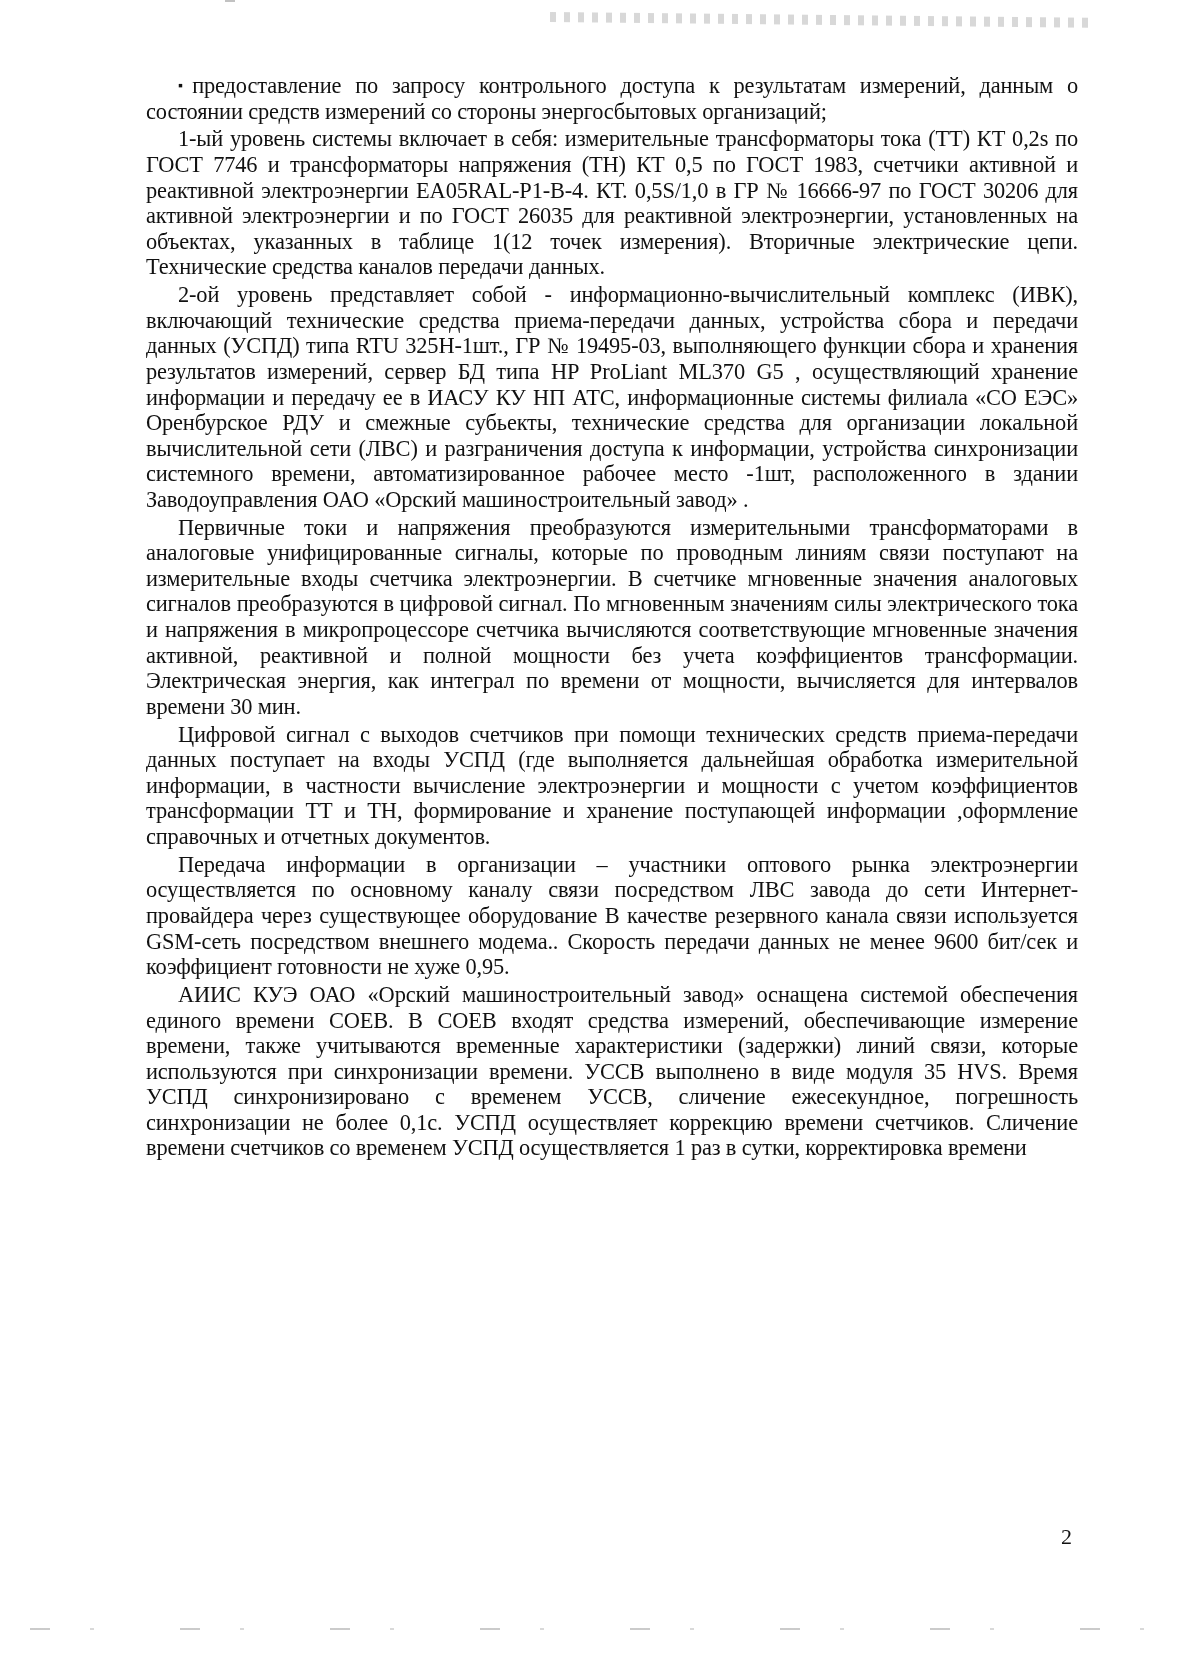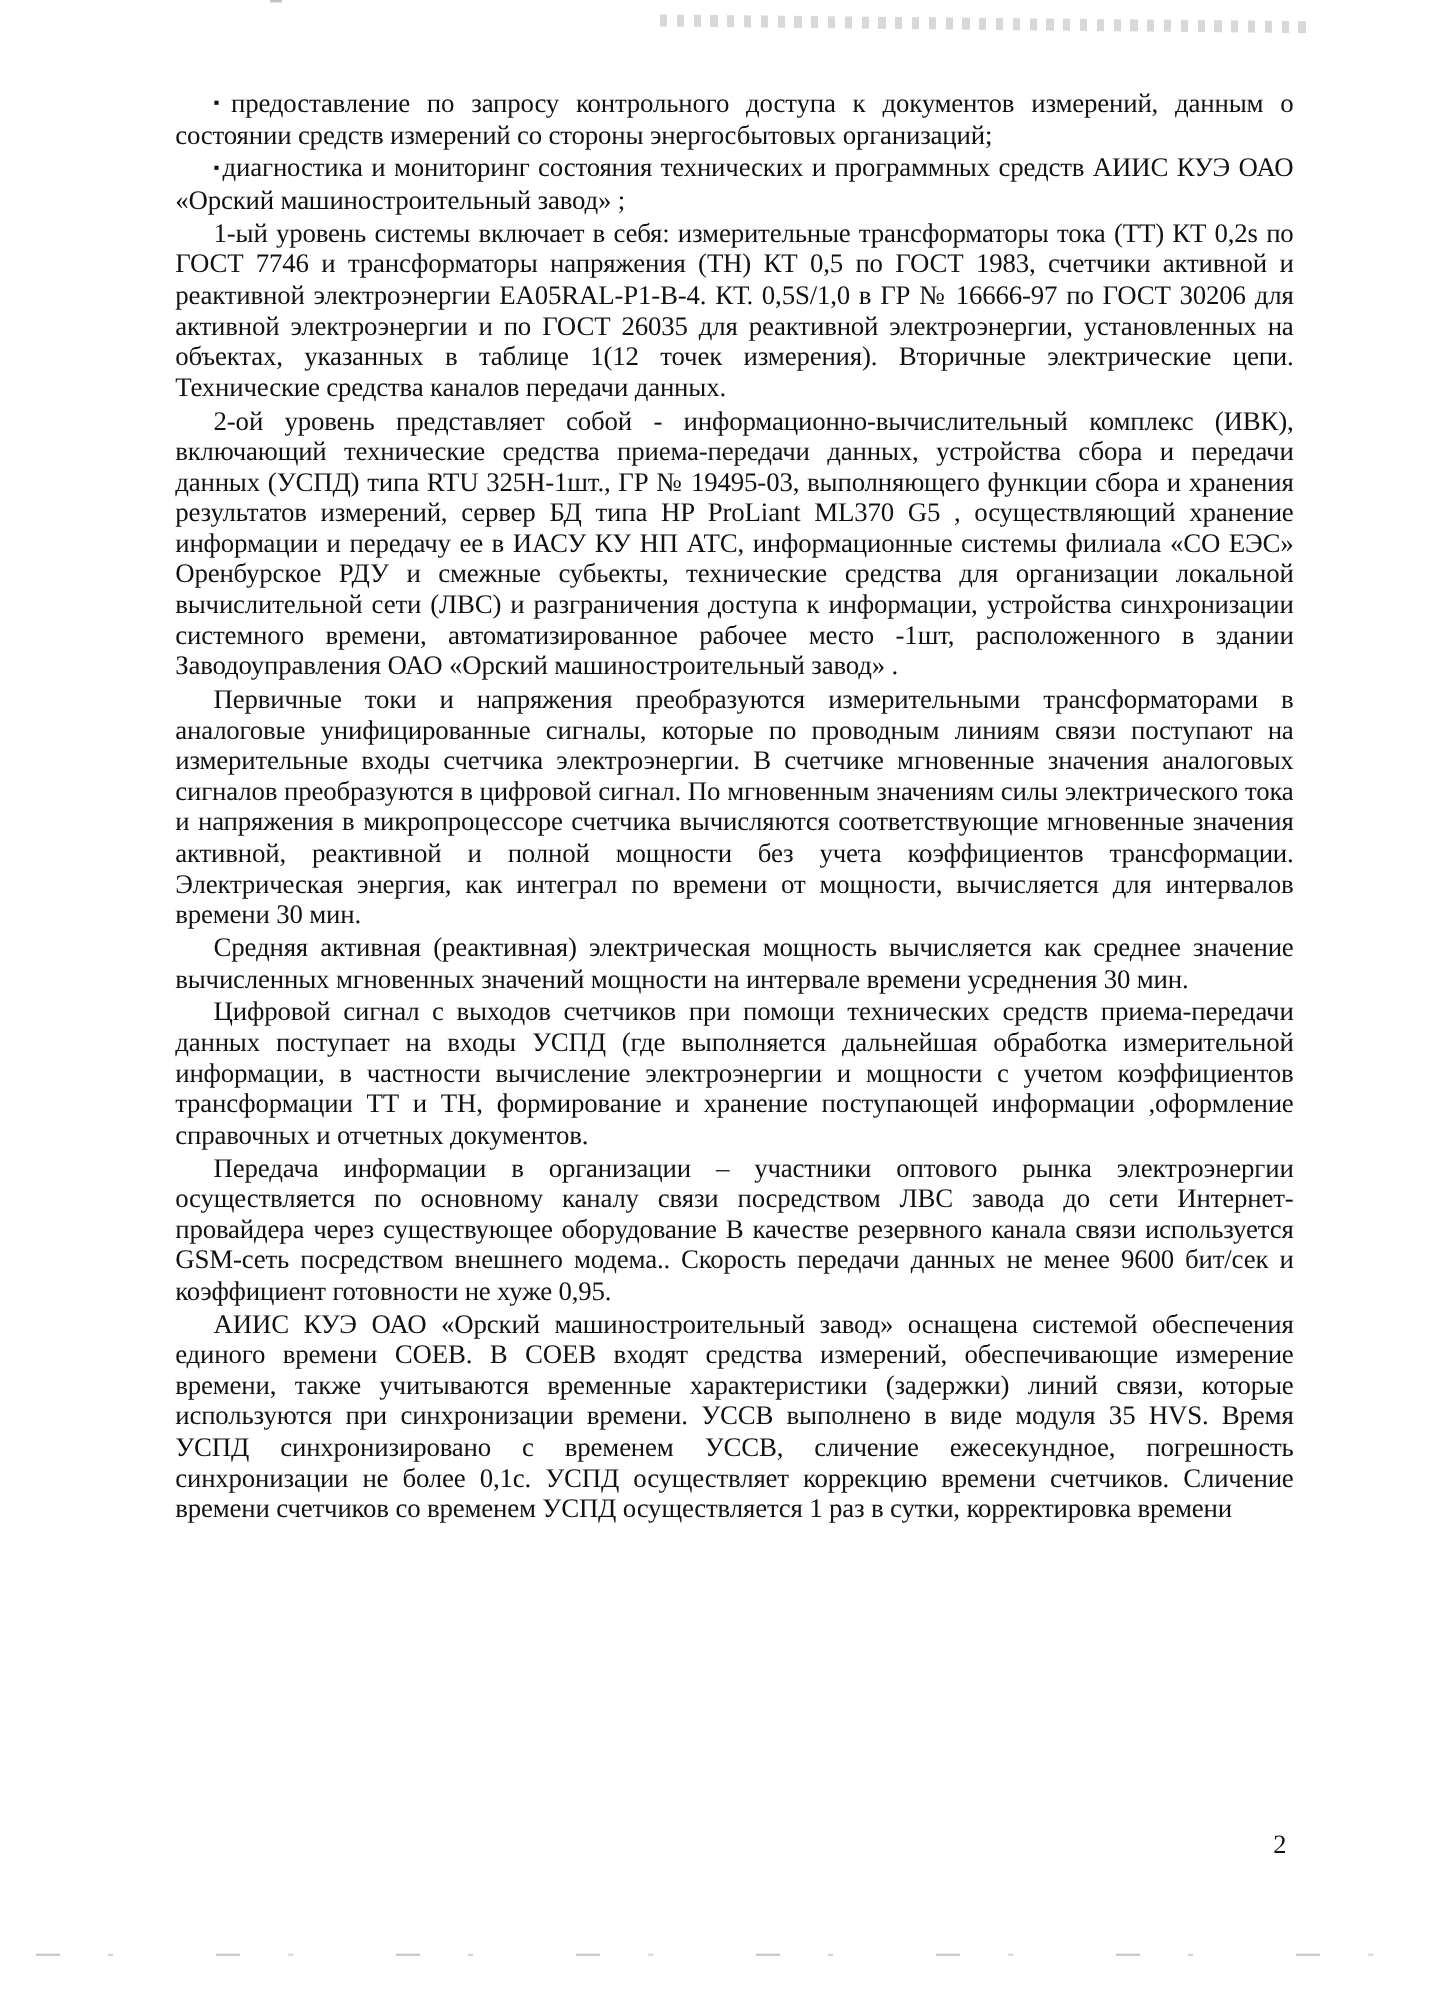--- a/index.html
+++ b/index.html
@@ -35,26 +35,24 @@
   }
 </style>
 </head>
 <body>
 
 <div class="page">
   <div class="scan-top-left"></div>
   <div class="scan-top"></div>
 
   <div class="body-text">
-    <p class="para bullet"><span class="bullet-mark">▪</span><span>предоставление по запросу контрольного доступа к документов измерений, данным о состоянии средств измерений со стороны энергосбытовых организаций;</span></p>
-    <p class="para bullet"><span class="bullet-mark">▪</span><span>диагностика и мониторинг состояния технических и программных средств АИИС КУЭ ОАО «Орский машиностроительный завод» ;</span></p>
+    <p class="para bullet"><span class="bullet-mark">▪</span><span>предоставление по запросу контрольного доступа к результатам измерений, данным о состоянии средств измерений со стороны энергосбытовых организаций;</span></p>
     <p class="para">1-ый уровень системы включает в себя: измерительные трансформаторы тока (ТТ) КТ 0,2s по ГОСТ 7746 и трансформаторы напряжения (ТН) КТ 0,5 по ГОСТ 1983, счетчики активной и реактивной электроэнергии EA05RAL-P1-B-4. КТ. 0,5S/1,0 в ГР № 16666-97 по ГОСТ 30206 для активной электроэнергии и по ГОСТ 26035 для реактивной электроэнергии, установленных на объектах, указанных в таблице 1(12 точек  измерения). Вторичные электрические цепи. Технические средства каналов передачи данных.</p>
     <p class="para">2-ой уровень представляет собой - информационно-вычислительный комплекс (ИВК), включающий технические средства приема-передачи данных, устройства сбора и передачи данных (УСПД) типа RTU 325H-1шт., ГР № 19495-03, выполняющего функции сбора и хранения результатов измерений, сервер БД типа HP ProLiant ML370 G5 , осуществляющий хранение информации и передачу ее в ИАСУ КУ НП АТС, информационные системы филиала «СО ЕЭС» Оренбурское РДУ и смежные субьекты, технические средства для организации локальной вычислительной сети (ЛВС) и разграничения доступа к информации, устройства синхронизации системного времени, автоматизированное рабочее место -1шт, расположенного в здании Заводоуправления  ОАО «Орский машиностроительный завод» .</p>
     <p class="para">Первичные токи и напряжения преобразуются измерительными трансформаторами в аналоговые унифицированные сигналы, которые по проводным линиям связи поступают на измерительные входы счетчика электроэнергии. В счетчике мгновенные значения аналоговых сигналов преобразуются в цифровой сигнал. По мгновенным значениям силы электрического тока и напряжения в микропроцессоре счетчика вычисляются соответствующие мгновенные значения активной, реактивной и полной мощности без учета коэффициентов трансформации. Электрическая энергия, как интеграл по времени от мощности, вычисляется для интервалов времени 30 мин.</p>
-    <p class="para">Средняя активная (реактивная) электрическая мощность вычисляется как среднее значение вычисленных мгновенных значений мощности на интервале времени усреднения 30 мин.</p>
     <p class="para">Цифровой сигнал с выходов счетчиков при помощи технических средств приема-передачи данных поступает на входы УСПД (где выполняется дальнейшая обработка измерительной информации, в частности вычисление электроэнергии и мощности с учетом коэффициентов трансформации ТТ и ТН, формирование и хранение поступающей информации ,оформление справочных и отчетных документов.</p>
     <p class="para">Передача информации в организации – участники оптового рынка электроэнергии осуществляется по основному каналу связи посредством     ЛВС завода до сети Интернет-провайдера через существующее оборудование В качестве резервного канала связи используется GSM-сеть посредством внешнего модема.. Скорость передачи данных не менее 9600 бит/сек и коэффициент готовности не хуже 0,95.</p>
     <p class="para">АИИС КУЭ ОАО «Орский машиностроительный завод» оснащена системой обеспечения единого времени СОЕВ. В СОЕВ входят средства измерений, обеспечивающие измерение времени, также учитываются временные характеристики (задержки) линий связи, которые используются при синхронизации времени. УССВ выполнено в виде модуля 35 HVS. Время УСПД синхронизировано с временем УССВ, сличение ежесекундное, погрешность синхронизации не более 0,1с. УСПД осуществляет коррекцию времени счетчиков. Сличение времени счетчиков со временем УСПД осуществляется 1 раз в сутки, корректировка времени</p>
   </div>
 
   <div class="page-number">2</div>
 
   <div class="scan-bottom"></div>
 </div>
 

